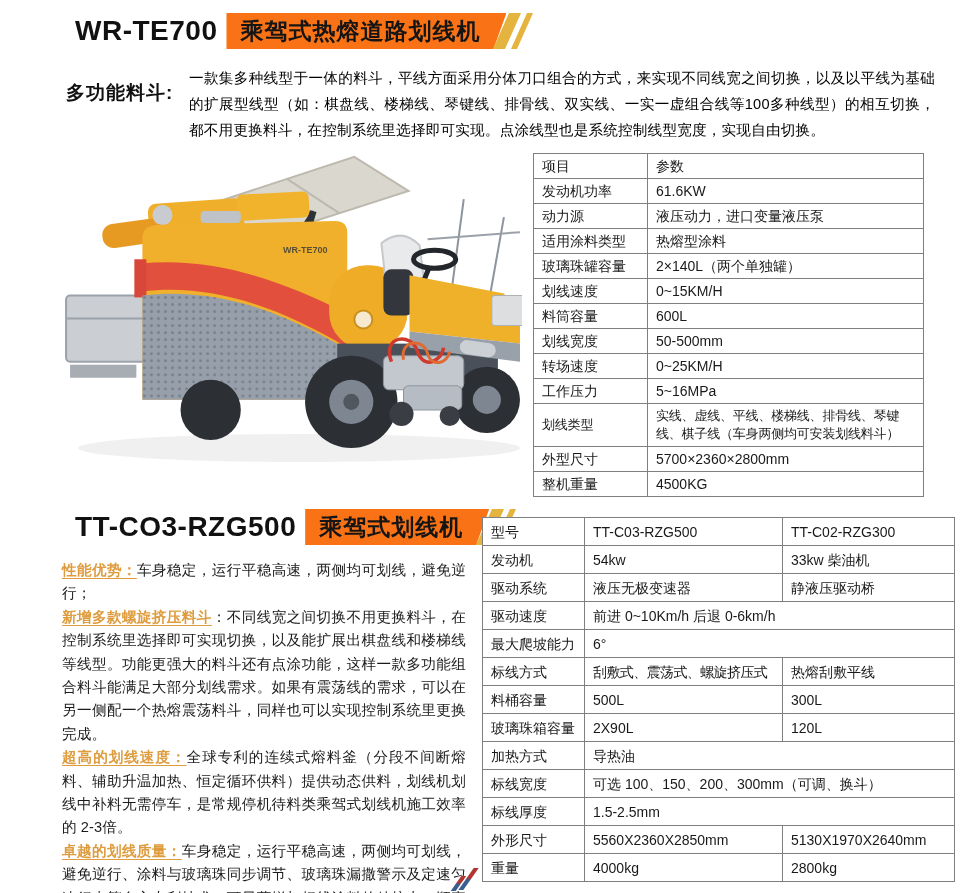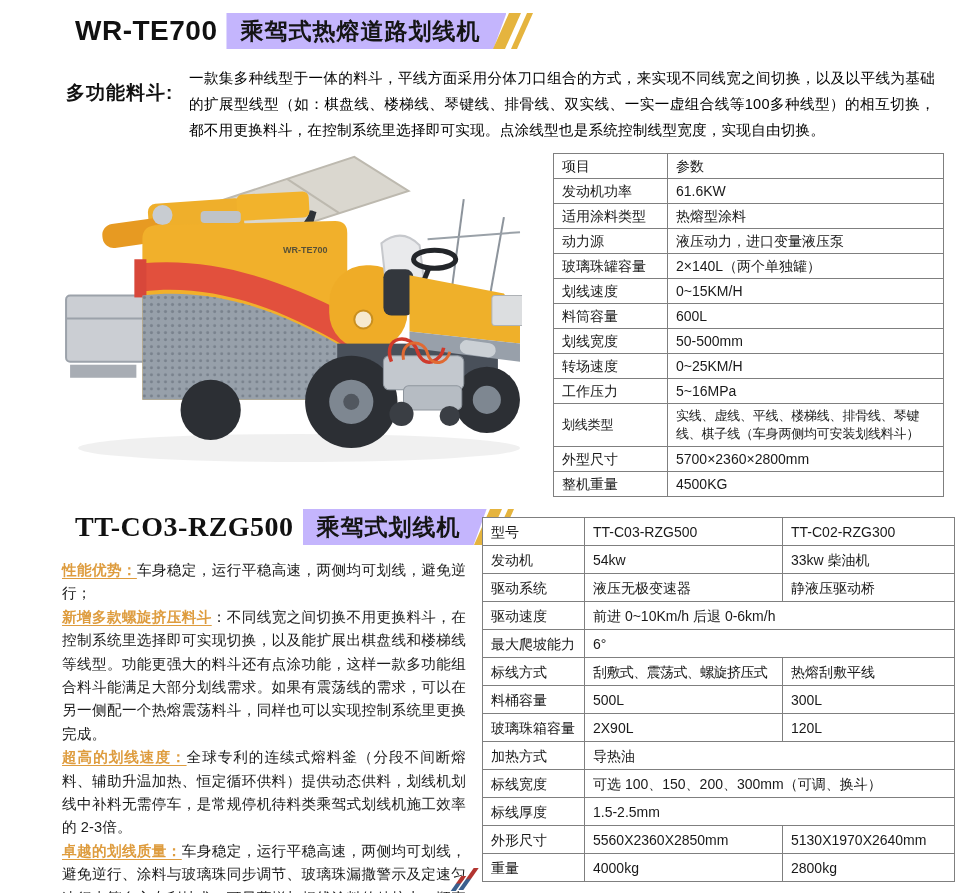--- a/index.html
+++ b/index.html
@@ -2,43 +2,43 @@
 <html><head>
 <meta charset="utf-8">
 <style>
   * { margin:0; padding:0; box-sizing:border-box; }
   body { background:#fff; font-family:"Liberation Sans","DejaVu Sans",sans-serif; }
   .page { position:relative; width:961px; height:893px; background:#ffffff; overflow:hidden; }
 
   
   .hdr { position:absolute; display:flex; align-items:center; height:38px; }
   .hdr1 { left:75px; top:12px; }
-  .hdr2 { left:75px; top:508px;font-family:Liberation Serif, serif; }
+  .hdr2 { left:75px; top:508px; }
   .model { font-size:28px; font-weight:bold; color:#111; letter-spacing:.5px; margin-right:9px; white-space:nowrap; }
-  .goldbar { height:36px; display:flex; align-items:center; background:#c4b5fd;
+  .goldbar { height:36px; display:flex; align-items:center; background:#f97316;
              font-size:23px; font-weight:bold; color:#151515; letter-spacing:1px;
              padding:0 26px 0 14px; white-space:nowrap;
              clip-path:polygon(0 0,100% 0,calc(100% - 13px) 100%,0 100%); }
   .slash { display:inline-block; background:#E5B43E; transform:skewX(-24deg); }
   .sl-a { width:12px; height:36px; margin-left:-5px; }
   .sl-b { width:6px;  height:36px; margin-left:6px; }
 
   
   .feat-label { position:absolute; left:66px; top:80px; font-size:19px; font-weight:bold; color:#111; letter-spacing:1px; }
   .feat-text  { position:absolute; left:189px; top:66px; width:746px; font-size:14.6px; line-height:25.8px;
                 color:#000000; text-align:justify; letter-spacing:.2px; }
 
   
   .machine { position:absolute; left:50px; top:146px; width:472px; height:338px; }
   .machine svg { width:100%; height:100%; }
 
   
   table { border-collapse:collapse; table-layout:fixed; background:#fff; }
   td { border:1px solid #7f7f7f; color:#191919; font-size:14px; padding:3px 8px; line-height:18px; vertical-align:middle; word-break:break-all; }
-  .t1 { position:absolute; left:553px; top:153px; width:391px;border-radius:7px; }
+  .t1 { position:absolute; left:533px; top:153px; width:391px;border-radius:7px; }
   .t1 col.c-lab { width:114px; }
   .t1 tr:nth-child(11) td { font-size:13px; letter-spacing:-.2px; }
   .t2 { position:absolute; left:482px; top:517px; width:473px;padding-left:47px; }
   .t2 td { padding:4.5px 8px; line-height:18px; }
   .t2 col.c-lab { width:102px; }
   .t2 col.c-v1 { width:198px; }
   .t2 tr:nth-child(6) td:nth-child(2) { letter-spacing:-.6px; }
 
   
   .desc { position:absolute; left:62px; top:559px; width:404px; }
@@ -147,26 +147,26 @@
     <tbody id="t1-body">
         <tr>
           <td>项目</td>
           <td>参数</td>
         </tr>
         <tr>
           <td>发动机功率</td>
           <td>61.6KW</td>
         </tr>
         <tr>
+          <td>动力源</td>
+          <td>液压动力，进口变量液压泵</td>
+        </tr>
+        <tr>
           <td>适用涂料类型</td>
           <td>热熔型涂料</td>
-        </tr>
-        <tr>
-          <td>动力源</td>
-          <td>液压动力，进口变量液压泵</td>
         </tr>
         <tr>
           <td>玻璃珠罐容量</td>
           <td>2×140L（两个单独罐）</td>
         </tr>
         <tr>
           <td>划线速度</td>
           <td>0~15KM/H</td>
         </tr>
         <tr>

